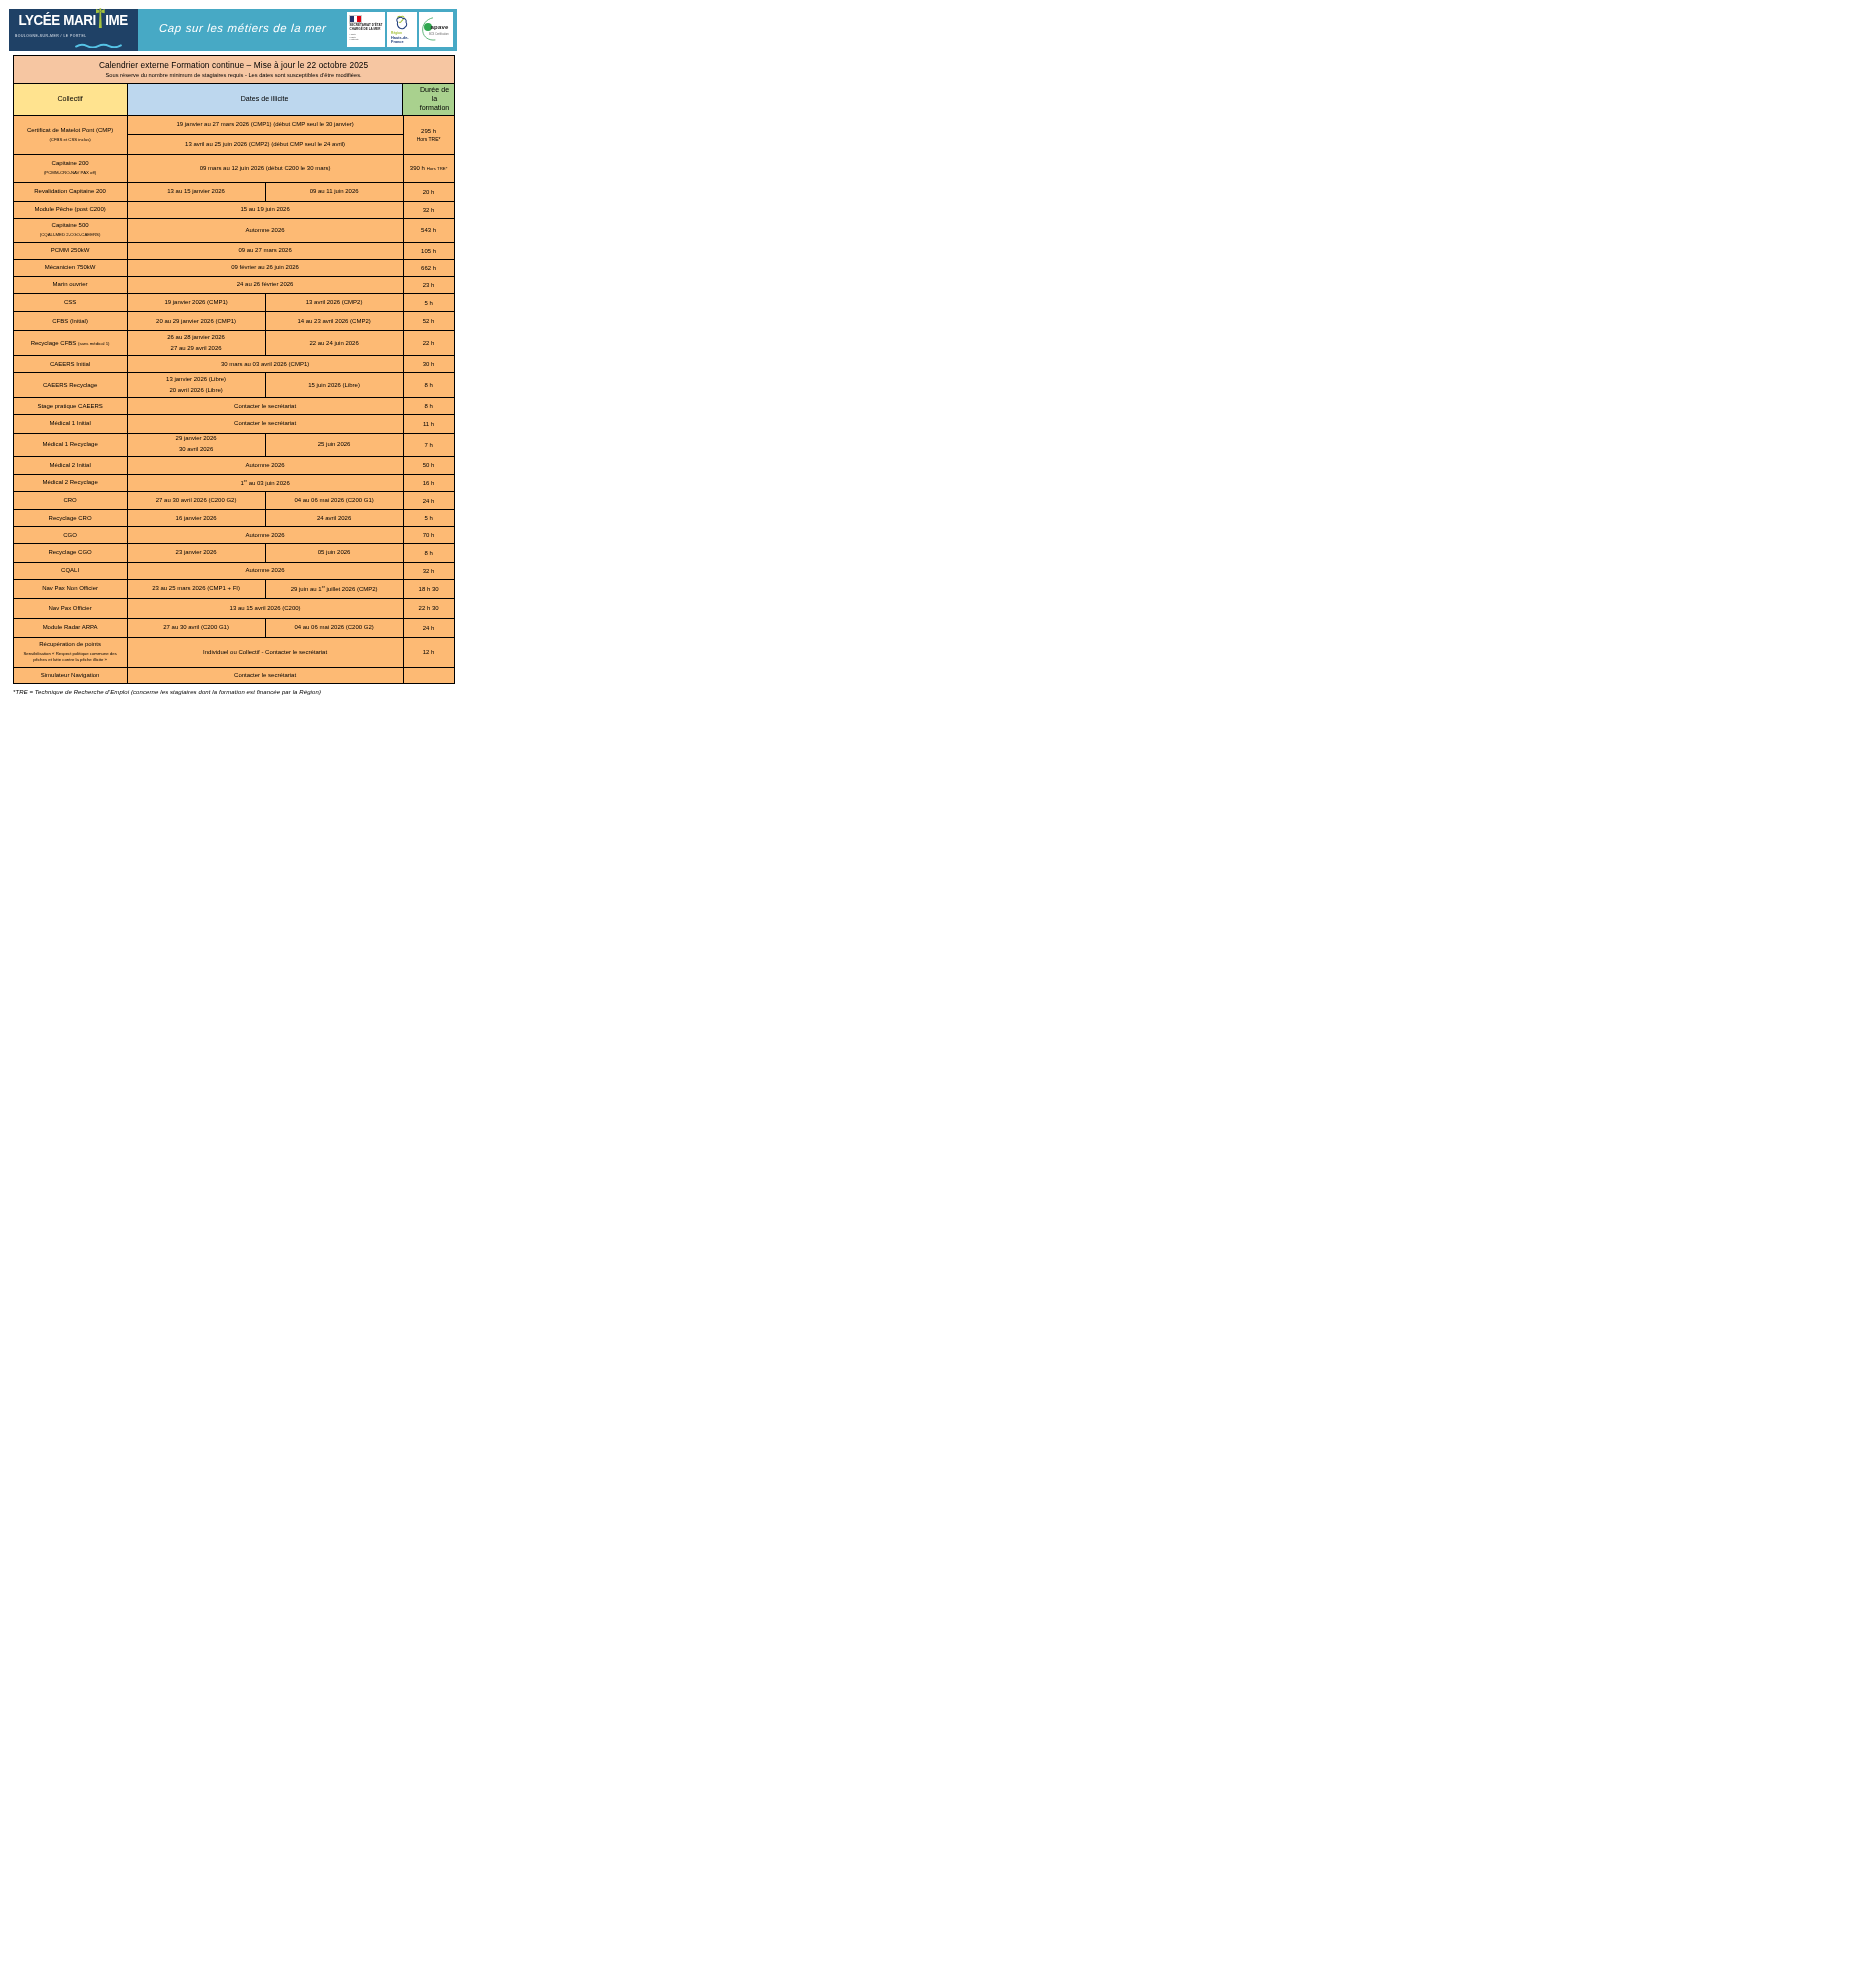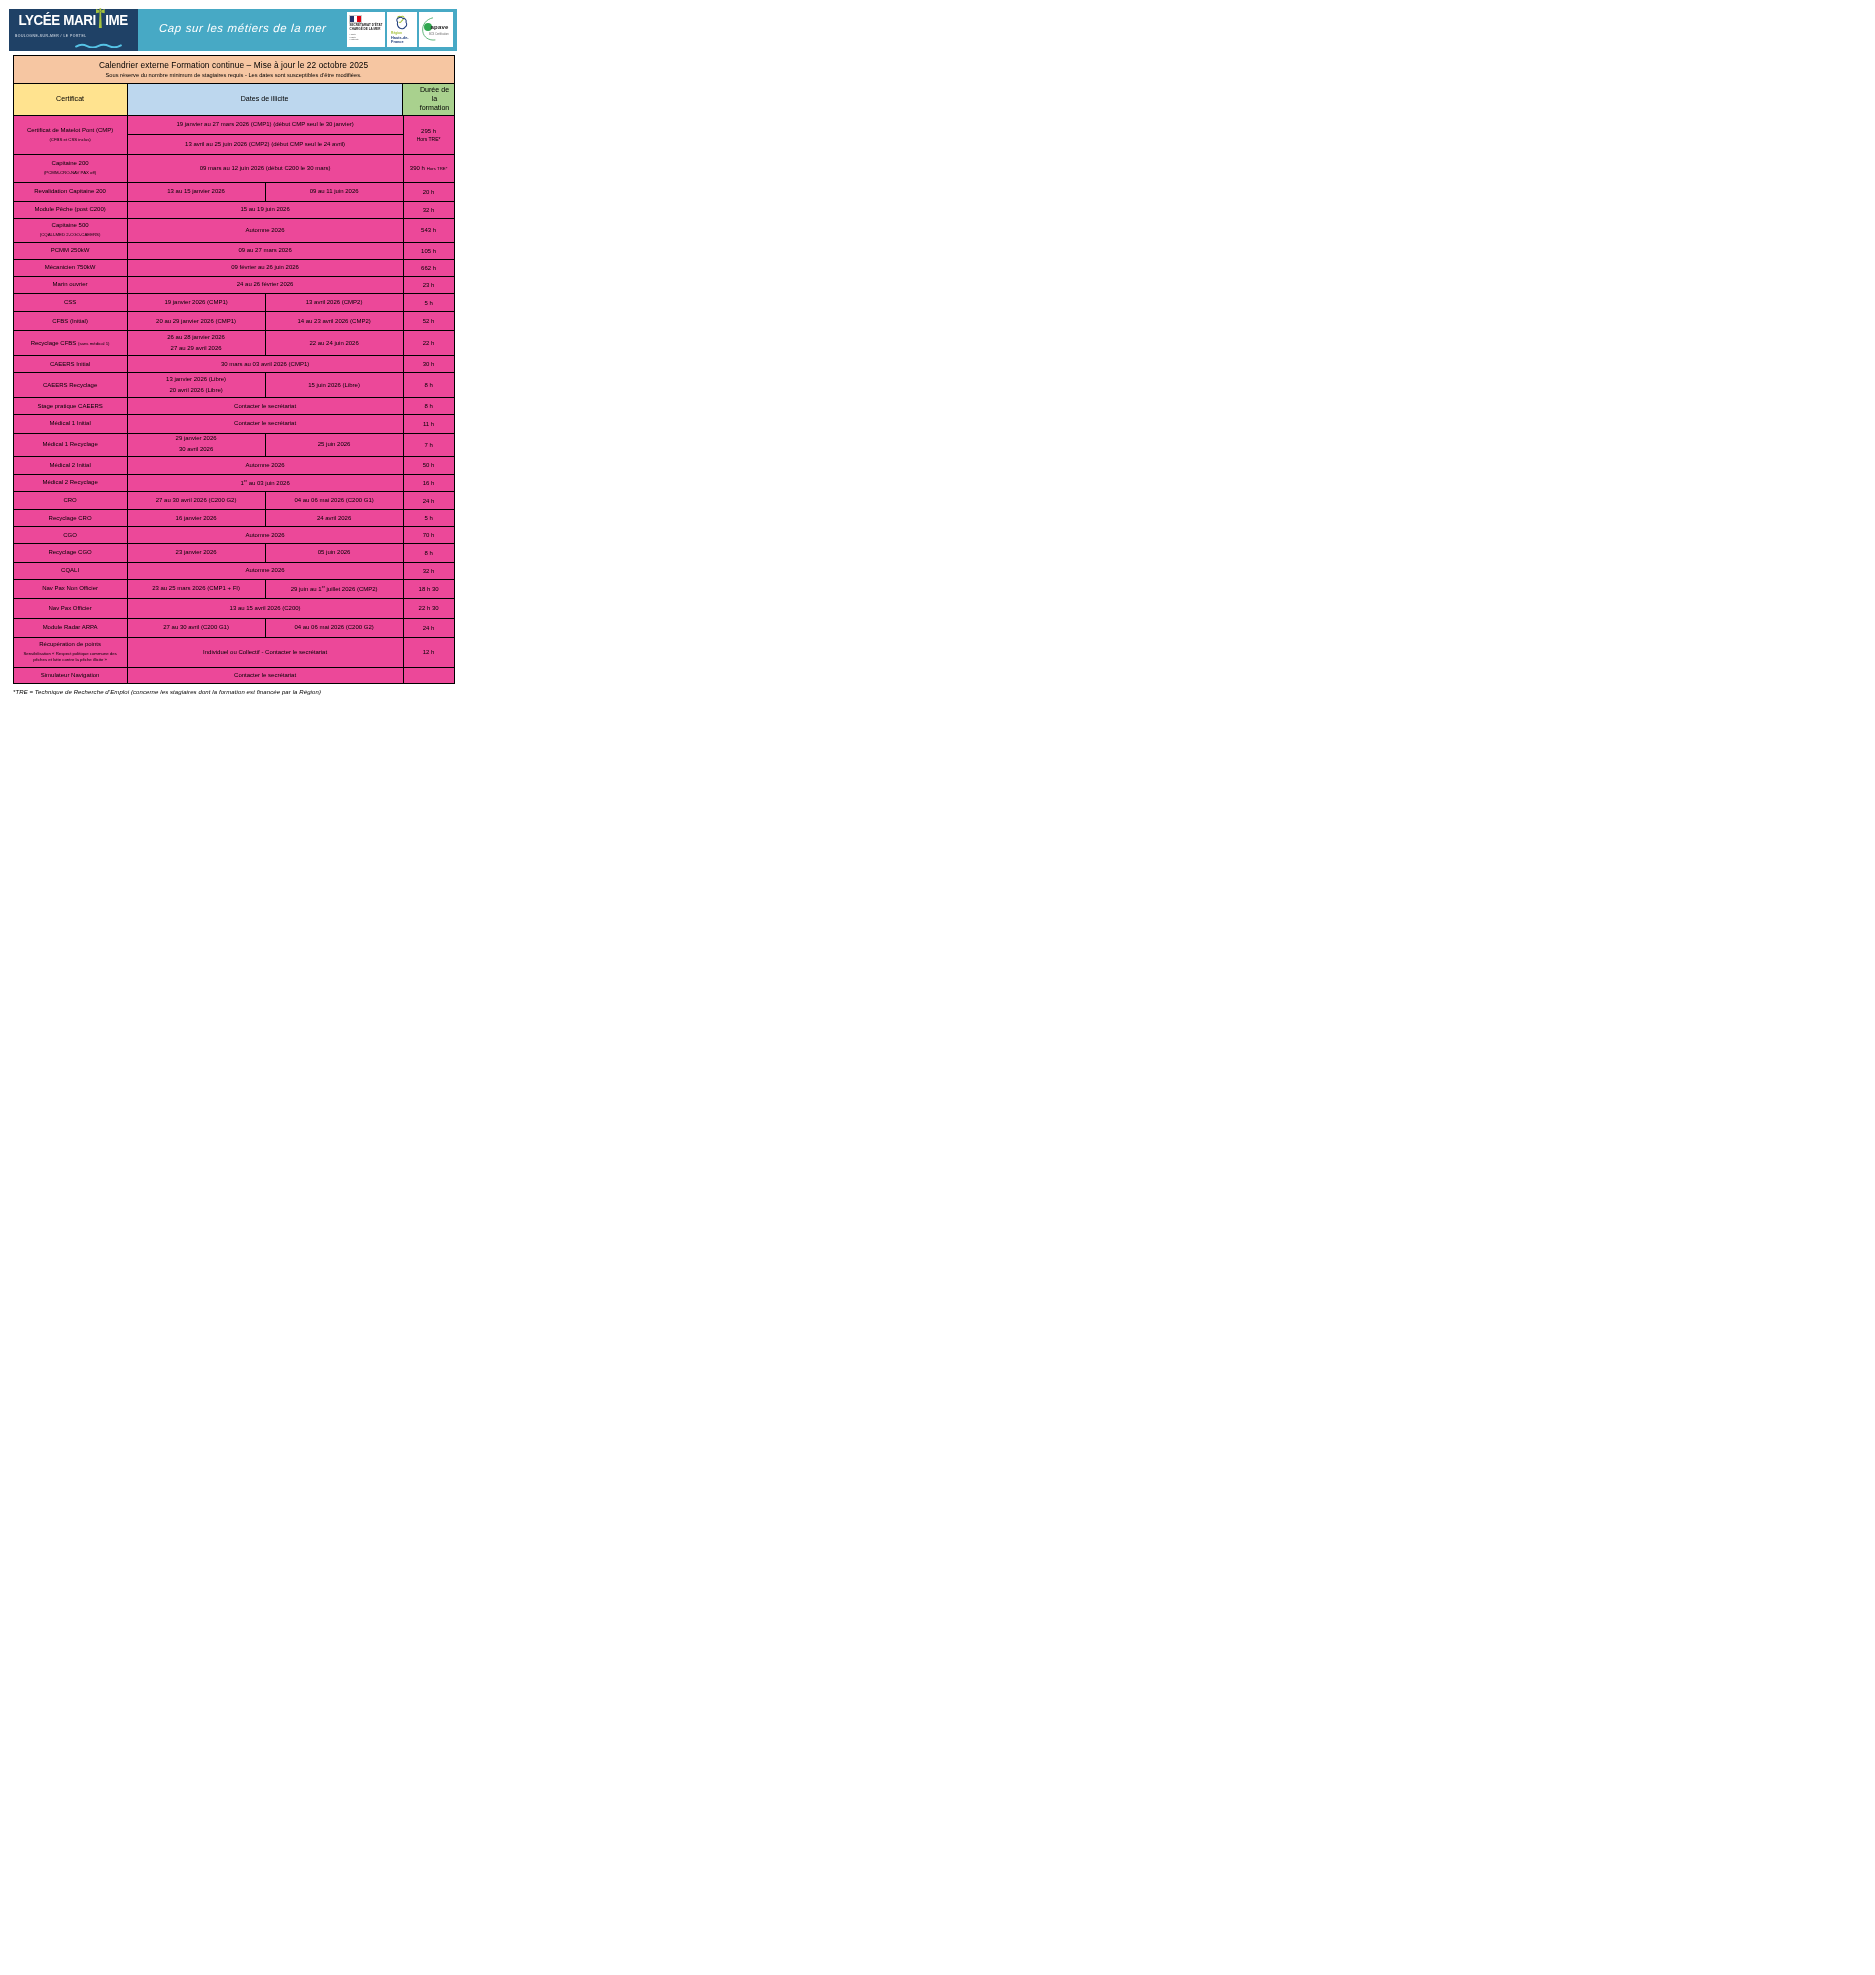--- a/index.html
+++ b/index.html
@@ -32,21 +32,21 @@
   .region-label{color:#A5C13C;font-weight:bold;font-size:3.2px;align-self:flex-start;margin:0.4px 0 0 2.8px;line-height:1;}
   .region-name{color:#1F3D7C;font-weight:bold;font-size:3.8px;align-self:flex-start;margin:0.4px 0 0 2.8px;line-height:1.1;}
   .card-apave{width:34px;display:flex;flex-direction:column;align-items:center;justify-content:center;position:relative;}
   .apave-row{display:flex;align-items:center;}
   .apave-circle{width:8px;height:8px;border-radius:50%;background:#2FA84F;flex:none;}
   .apave-name{font-size:6px;font-weight:bold;color:#1a1a1a;margin-left:-1.2px;letter-spacing:0.2px;}
   .apave-sub{font-size:2.6px;color:#666;margin:2.4px 0 0 5.5px;}
   .apave-arc{position:absolute;left:2.4px;top:4.7px;}
 
   
-  .table{margin:4.3px 0 0 12.6px;width:442px;border:1px solid #000;box-sizing:border-box;background:#ec4899;}
+  .table{margin:4.3px 0 0 12.6px;width:442px;border:1px solid #000;box-sizing:border-box;background:#fdba74;}
   .title-bar{background:#F6C6A2;border-bottom:1px solid #000;text-align:center;padding:3.6px 12px 4.7px 12px;}
   .t-title{font-size:8.3px;letter-spacing:0.1px;}
   .t-sub{font-size:5.7px;margin-top:2.8px;}
   .thead{display:flex;border-bottom:1px solid #000;}
   .th{box-sizing:border-box;display:flex;align-items:center;justify-content:center;text-align:center;
       font-size:7.1px;min-height:25px;padding:1.6px 3.2px;line-height:1.3;}
   .th-form{width:114px;background:#FFE38F;border-right:0.4px solid #000;}
   .th-dates{flex:1;background:#BDD7EE;border-right:0.4px solid #000;}
   .th-dur{width:51px;background:#A9D18E;padding-left:16px;}
 
@@ -142,21 +142,21 @@
       </div>
     </div>
   </div>
 
   <div class="table">
     <div class="title-bar">
       <div class="t-title">Calendrier externe Formation continue – Mise à jour le 22 octobre 2025</div>
       <div class="t-sub">Sous réserve du nombre minimum de stagiaires requis - Les dates sont susceptibles d’être modifiées.</div>
     </div>
     <div class="thead">
-      <div class="th th-form">Certificat</div>
+      <div class="th th-form">Collectif</div>
       <div class="th th-dates">Dates de illicite</div>
       <div class="th th-dur">Durée de la formation</div>
     </div>
     <div id="rows">
         <div class="trow" style="min-height: 38px;">
           <div class="c-form">
             <div class="form-name">Certificat de Matelot Pont (CMP)</div>
             <div class="form-sub">(CFBS et CSS inclus)</div>
           </div>
           <div class="c-dates stack">

